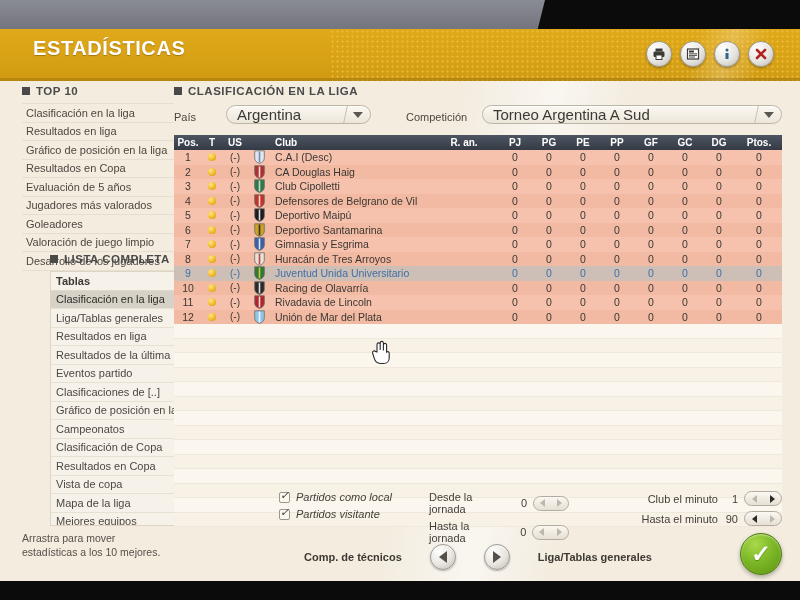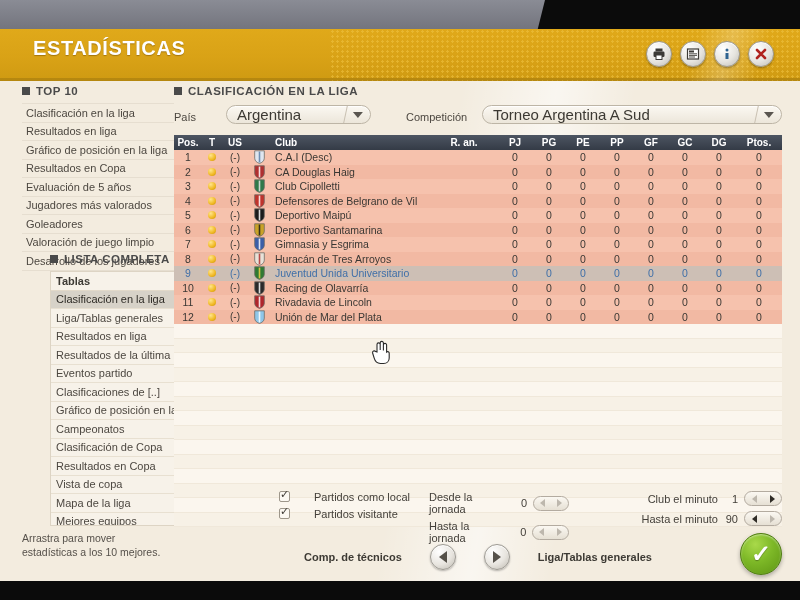--- a/index.html
+++ b/index.html
@@ -219,21 +219,21 @@
 
   .dot-y {
     width: 8px; height: 8px; border-radius: 50%; display: inline-block;
     background: radial-gradient(circle at 34% 30%, #ffe48a 0%, #f0b822 60%, #c08c07 100%);
   }
   .badge { width: 11px; height: 14px; display: block; }
 
   
   .optrow { position: absolute; left: 0; top: 402px; width: 608px; height: 46px; }
   .chk-wrap { position: absolute; left: 105px; top: 4px; }
-  .chkline { display: flex; align-items: flex-start; gap: 24px; margin-bottom: 5px; cursor: pointer; }
+  .chkline { display: flex; align-items: flex-end; gap: 6px; margin-bottom: 5px; cursor: pointer; font-style: italic; }
   .chk {
     width: 11px; height: 11px; background: #fbf8f2;
     border: 1px solid #9d968a; border-radius: 2px;
     position: relative; flex: none;
   }
   .chk::after {
     content: "✓"; position: absolute; left: 0px; top: -3px;
     font-size: 11px; color: #3e3a34; line-height: 1;
   }
   .chkline span { font-size: 11px; color: #44403a; }

